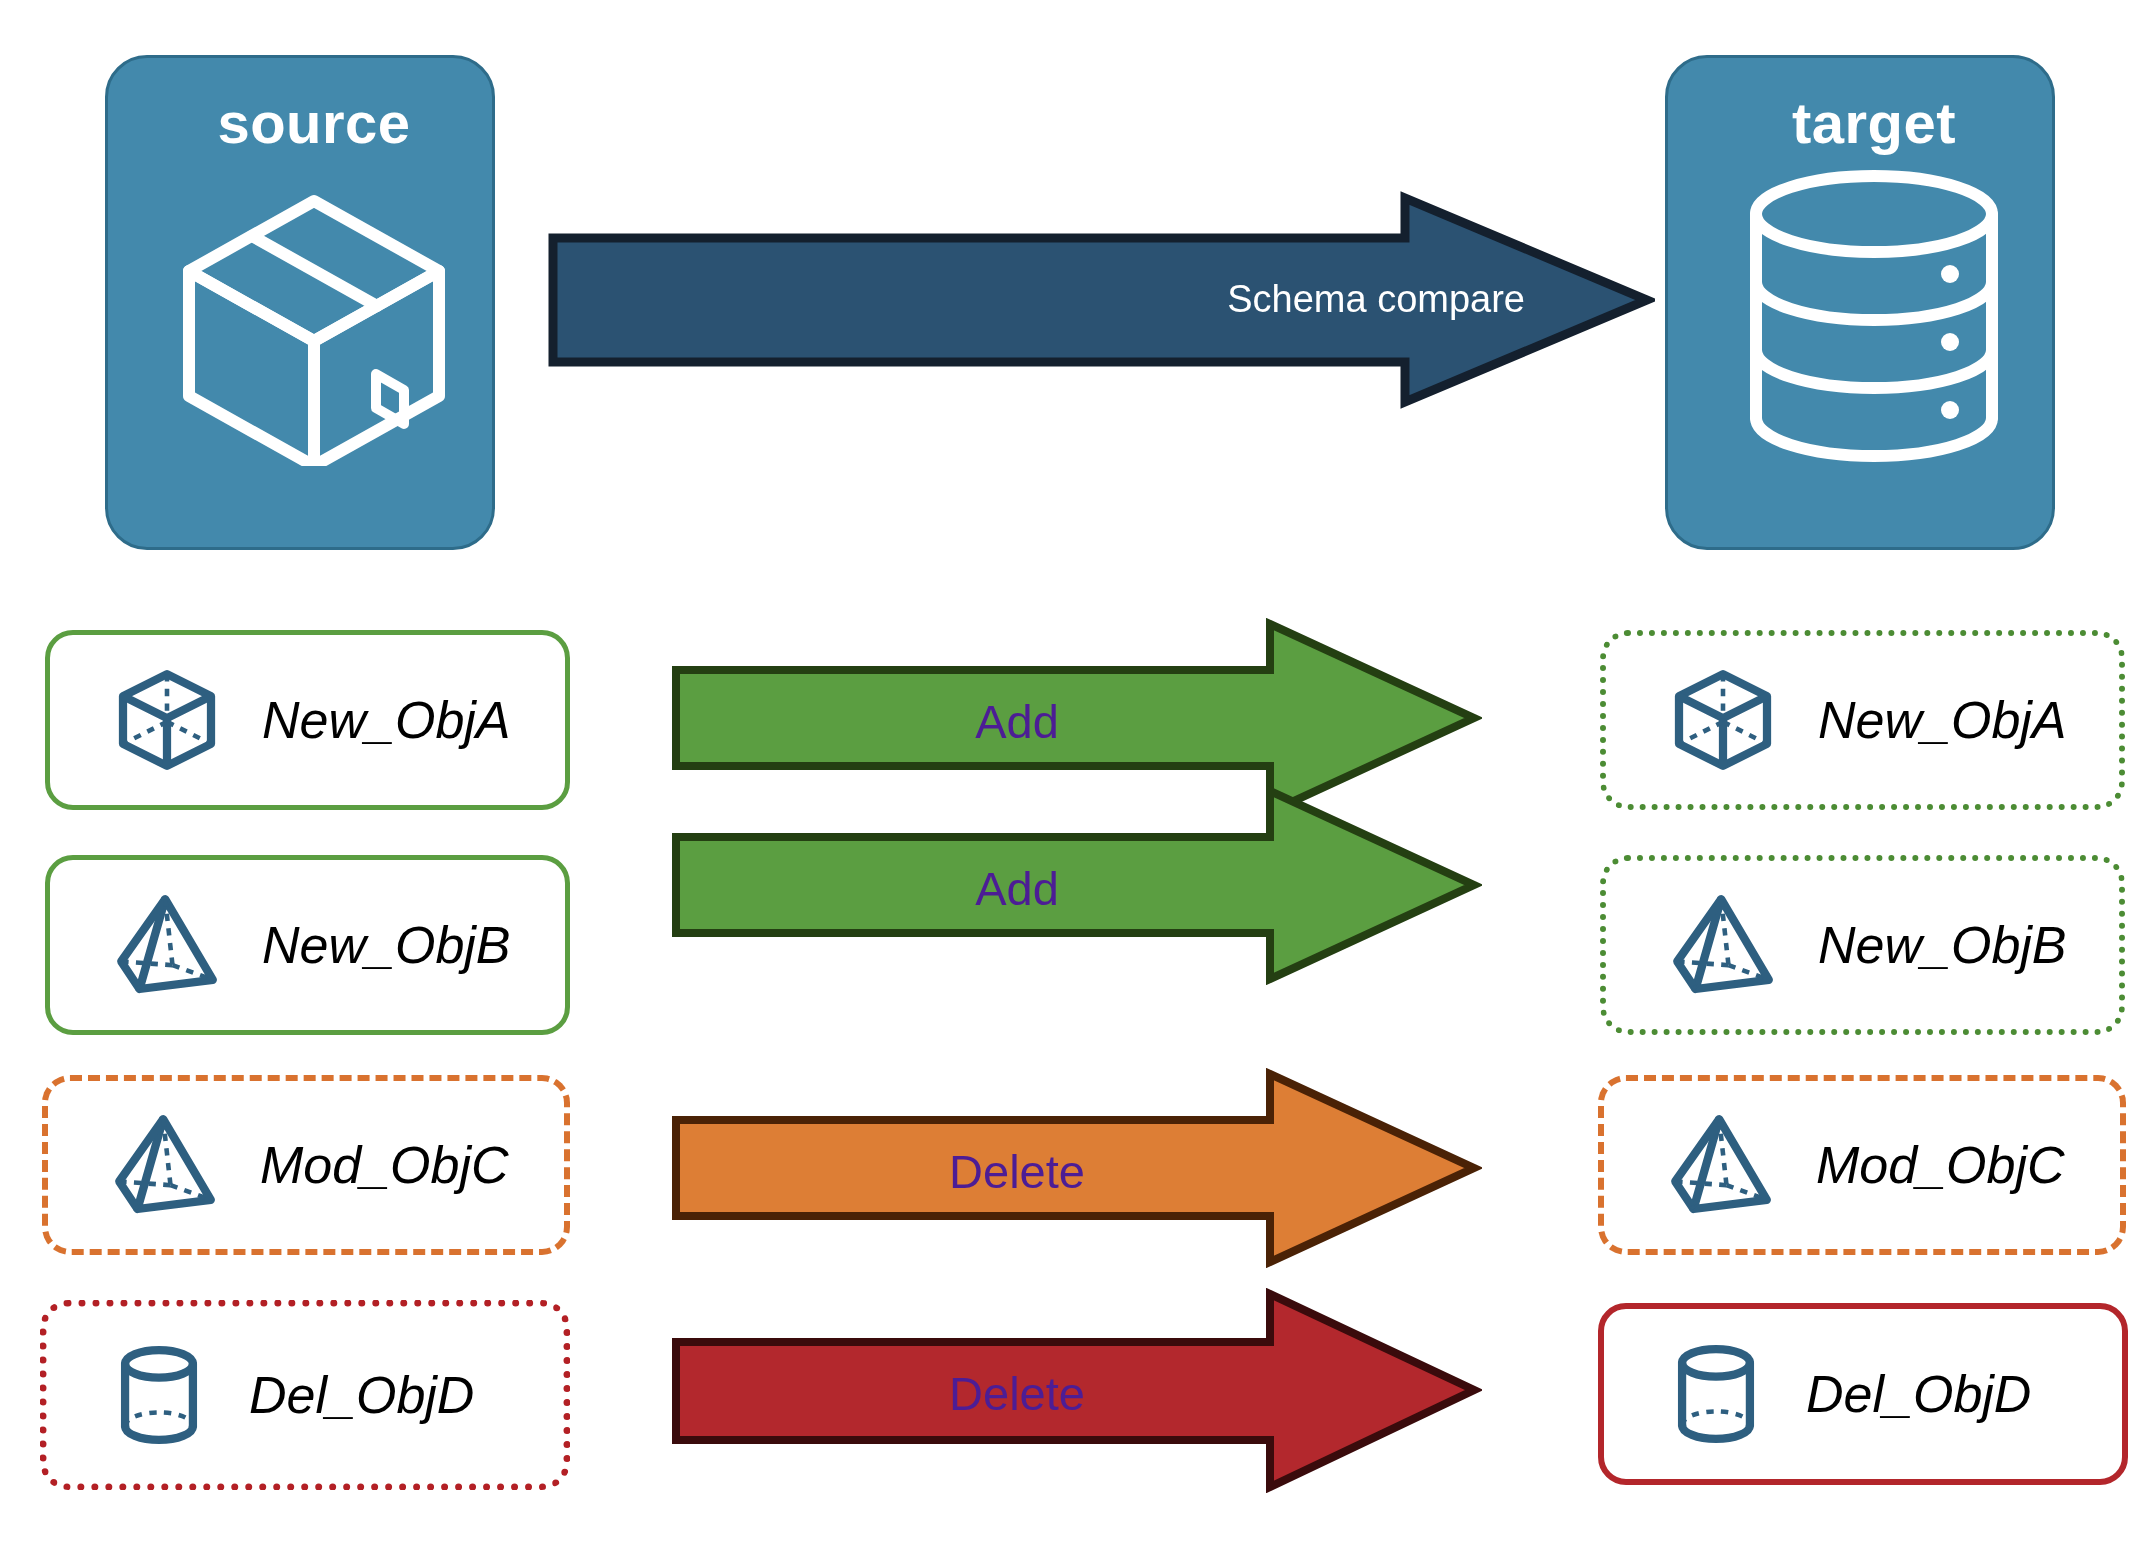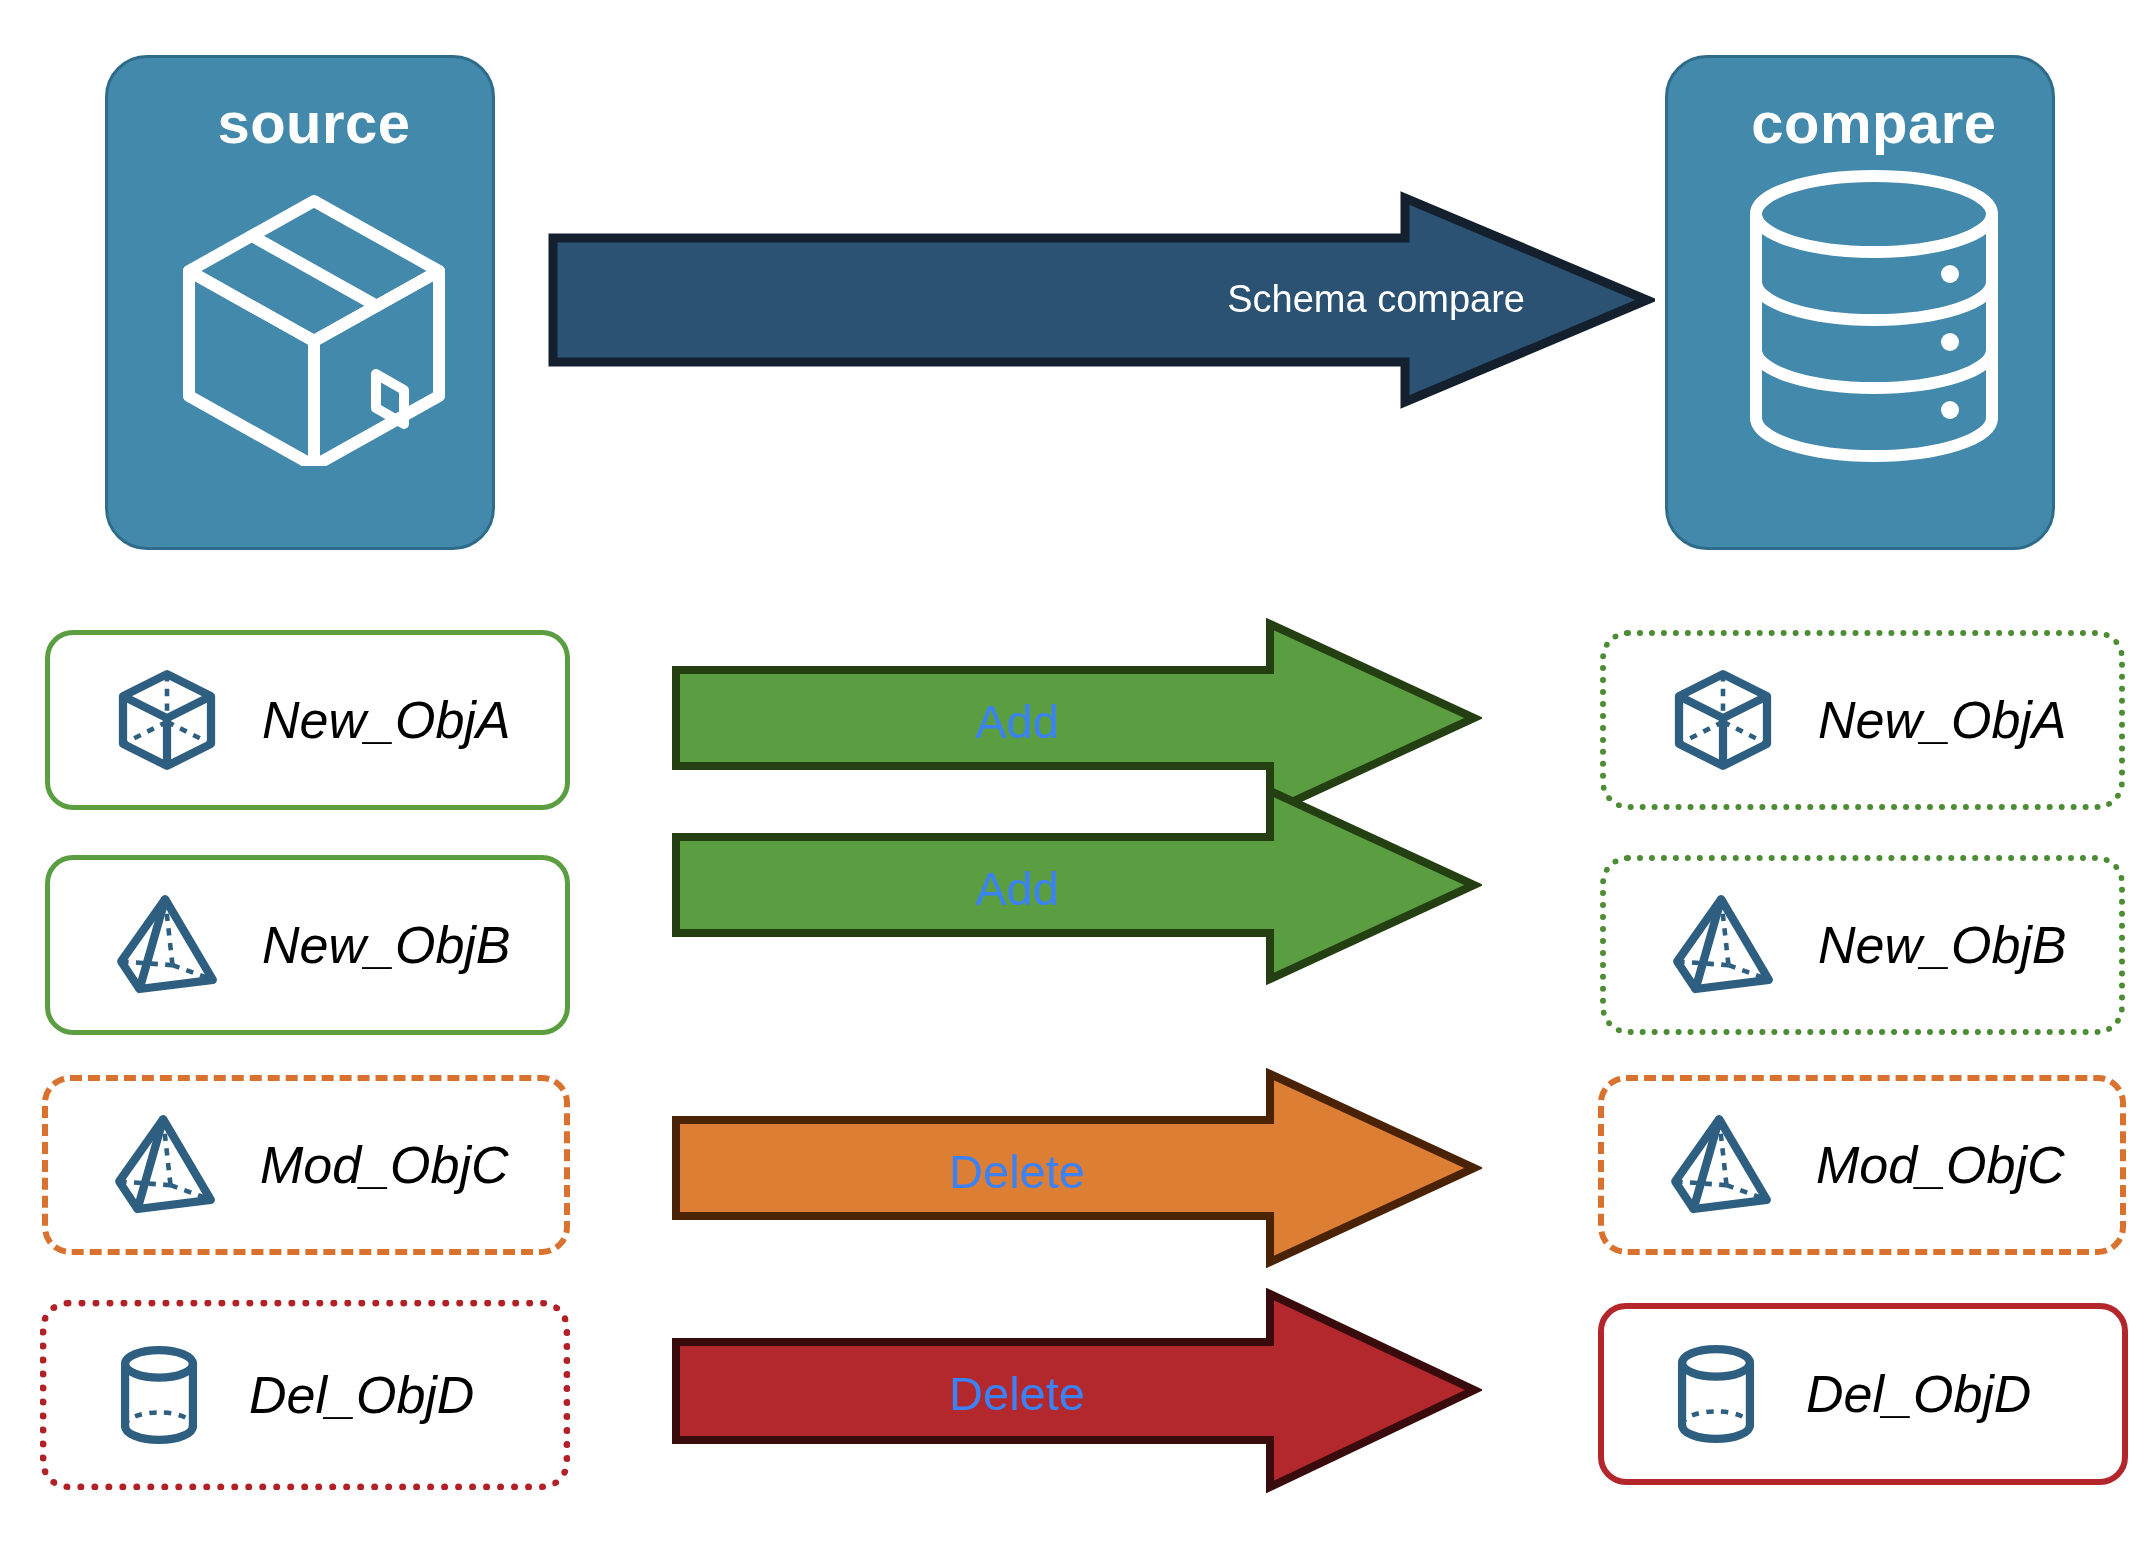--- a/index.html
+++ b/index.html
@@ -84,21 +84,21 @@
   .bd-orange-dash  { border: 6px dashed #D9722F; }
   .bd-red-dotted   { border: 7px dotted #B32025; }
   .bd-red-solid    { border: 6px solid #B3262B; }
 
   
   .action-arrow {
     position: absolute;
   }
   .action-label {
     position: absolute;
-    color: #3b82f6;
+    color: #4c1d95;
     font-size: 47px;
     white-space: nowrap;
     text-align: center;
   }
 </style>
 </head>
 <body>
 
 <div id="stage">
 
@@ -123,21 +123,21 @@
   </div>
 
   <div class="compare-arrow" style="left:545px; top:190px; width:1110px; height:220px;">
     <svg width="1110" height="220" viewBox="0 0 1110 220" aria-hidden="true">
       <polygon points="8,48 860,48 860,8 1102,110 860,212 860,172 8,172" fill="#2B5272" stroke="#14202E" stroke-width="9" stroke-linejoin="miter"></polygon>
     </svg>
   </div>
   <div class="compare-label" style="left:545px; top:278px; width:980px;">Schema compare</div>
 
   <div class="endpoint" id="target-card" style="left:1665px; top:55px; width:390px; height:495px;">
-    <div class="endpoint-title">compare</div>
+    <div class="endpoint-title">target</div>
     <div class="endpoint-icon">
       <svg width="260" height="300" viewBox="0 0 260 300" aria-hidden="true">
         <g fill="none" stroke="#ffffff" stroke-width="12" stroke-linecap="round">
 
           <ellipse cx="130" cy="48" rx="118" ry="38"></ellipse>
 
           <path d="M12 48 L12 252"></path>
           <path d="M248 48 L248 252"></path>
 
           <path d="M12 252 A118 38 0 0 0 248 252"></path>

